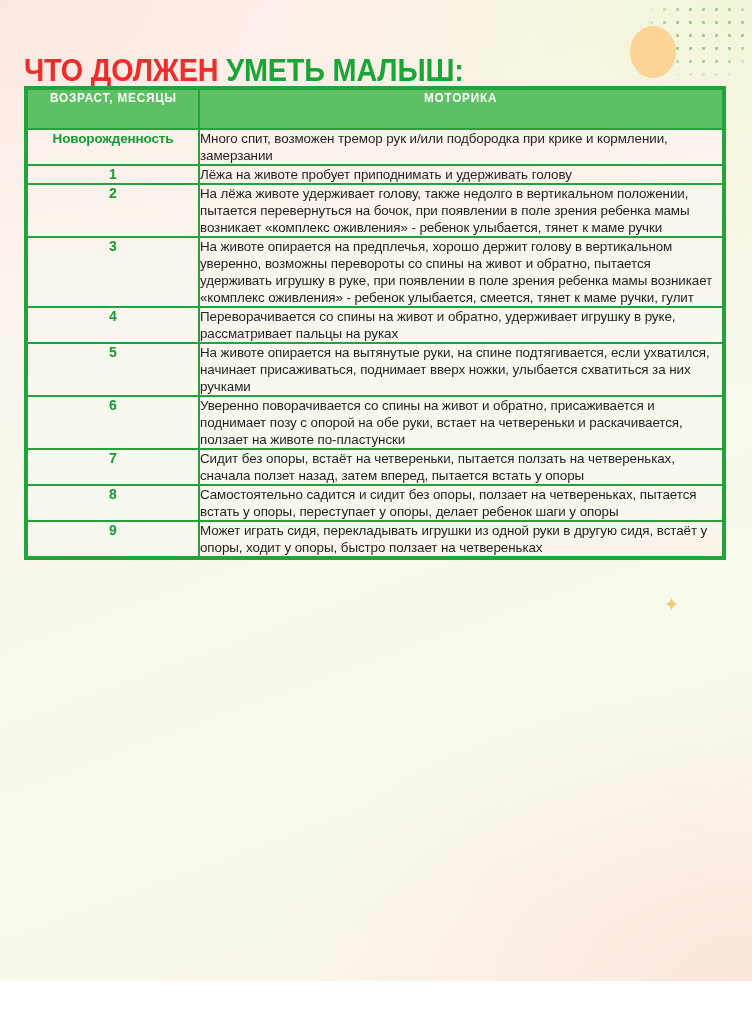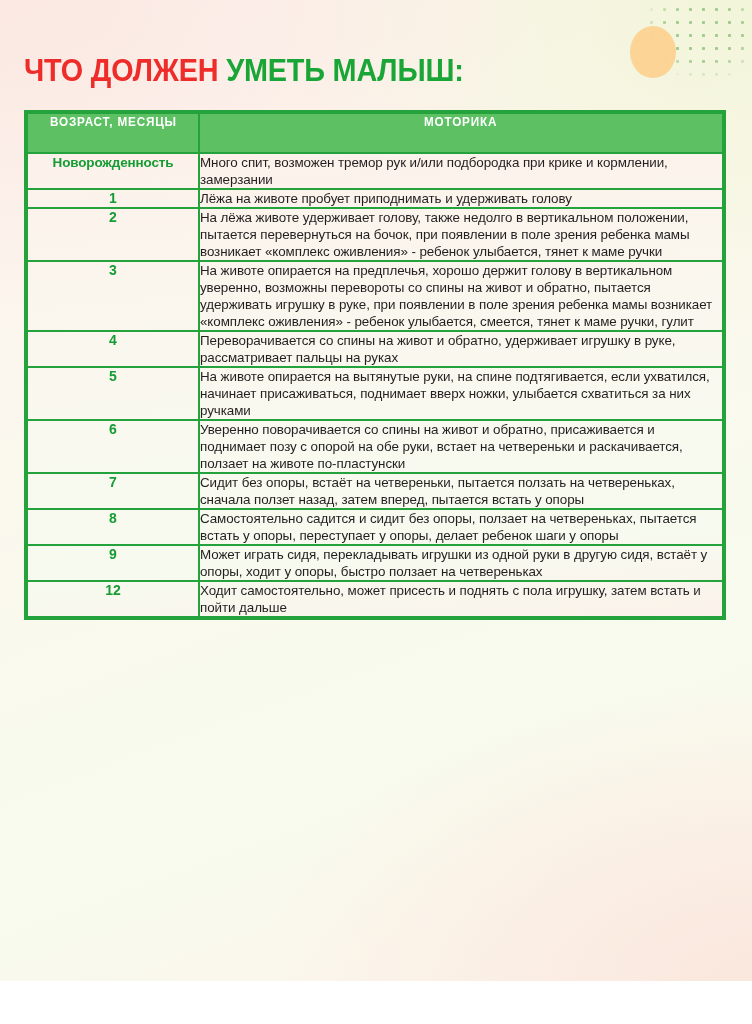--- a/index.html
+++ b/index.html
@@ -97,21 +97,20 @@
 
   
   .table-wrap {
     position: absolute;
     top: 86px;
     left: 24px;
     width: 702px;
     box-sizing: border-box;
     border: 2px solid #24a33c;
     background: linear-gradient(175deg, #fdf0ea 0%, #fbf4ec 22%, #f9f9ef 58%, #f7faef 84%, #fbf2ea 100%);
-    margin-top: 24px;
   }
   table.grid {
     border-collapse: collapse;
     width: 100%;
     table-layout: fixed;
   }
   table.grid col.c-age { width: 172px; }
 
   table.grid th,
   table.grid td {
@@ -244,23 +243,17 @@
             <td class="skill">
               <p>Самостоятельно садится и сидит без опоры, ползает на четвереньках, пытается встать у опоры, переступает у опоры, делает ребенок шаги у опоры</p>
             </td>
           </tr>
           <tr>
             <td class="age">9</td>
             <td class="skill">
               <p>Может играть сидя, перекладывать игрушки из одной руки в другую сидя, встаёт у опоры, ходит у опоры, быстро ползает на четвереньках</p>
             </td>
           </tr>
-          <tr>
-            <td class="age">12</td>
-            <td class="skill">
-              <p>Ходит самостоятельно, может присесть и поднять с пола игрушку, затем встать и пойти дальше</p>
-            </td>
-          </tr>
         </tbody>
     </table>
   </div>
 
 </div>
 
 </body></html>

